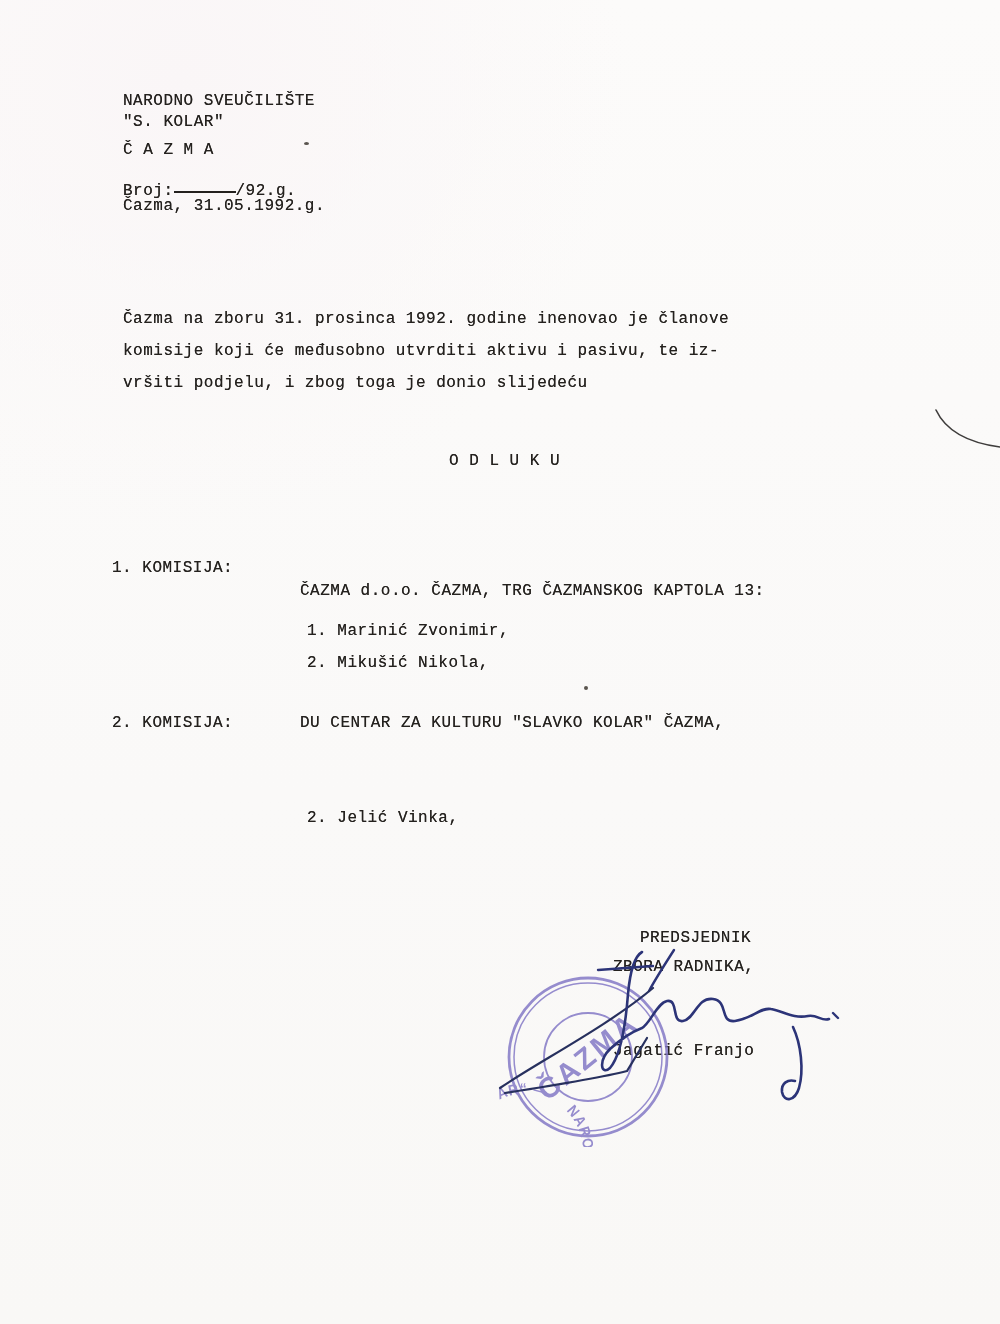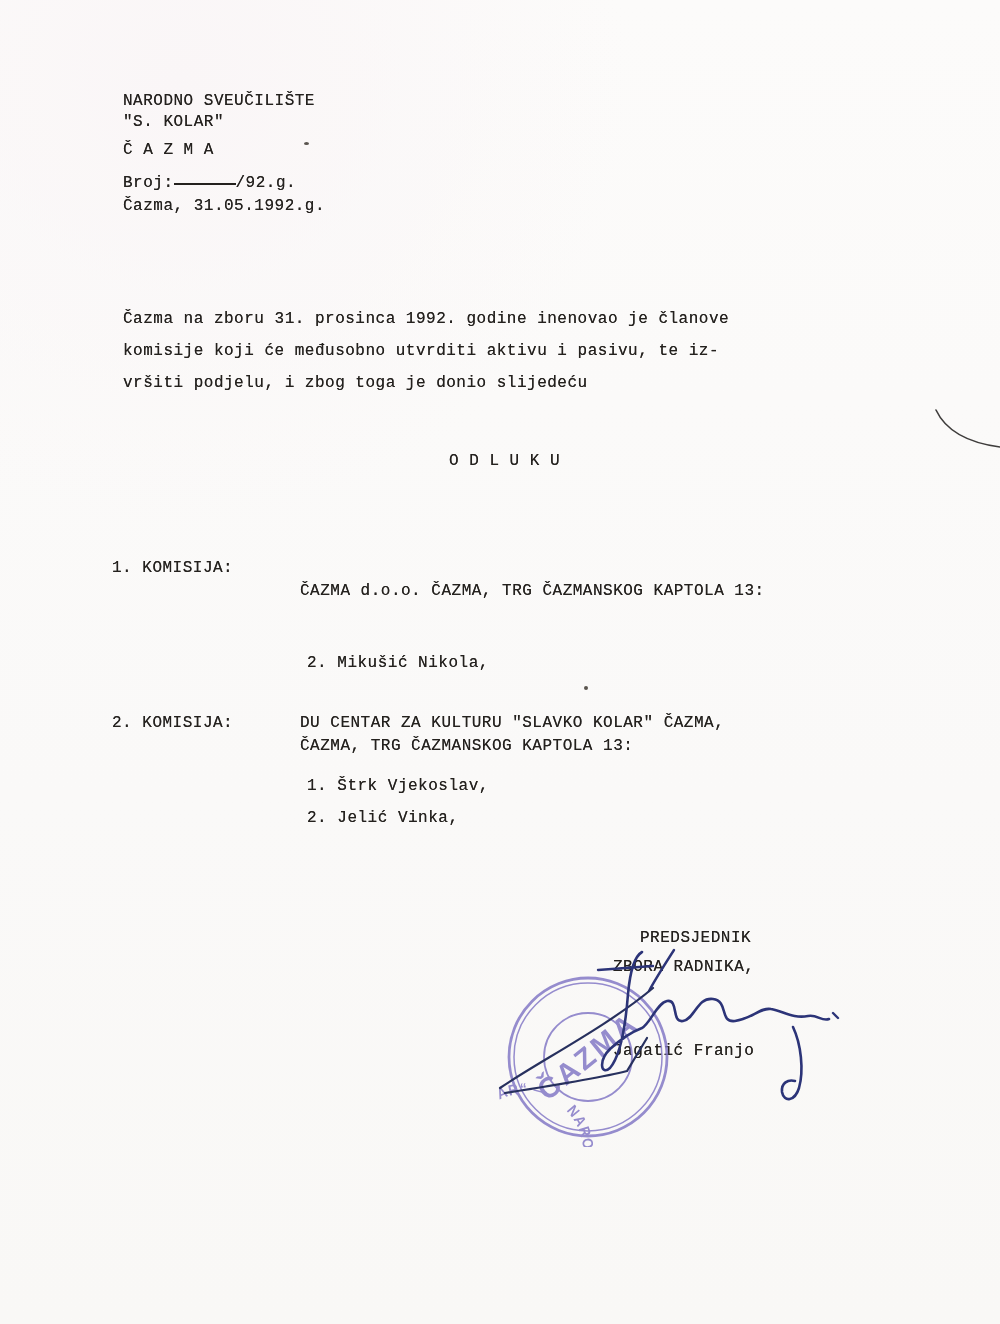--- a/index.html
+++ b/index.html
@@ -51,37 +51,36 @@
     </text>
     <text font-family="Liberation Sans, sans-serif" font-size="29" font-weight="bold" fill="#8075c5" letter-spacing="3" text-anchor="middle" transform="translate(90,90) rotate(-39)" y="9">ČAZMA</text>
   </svg>
 
   <div class="typed-layer">
 
     <div class="t" style="left:123px;top:92px">NARODNO SVEUČILIŠTE</div>
     <div class="t" style="left:123px;top:113px">"S. KOLAR"</div>
     <div class="t" style="left:123px;top:141px">Č A Z M A</div>
 
-    <div class="t" style="left:123px;top:174px"><span>Broj:</span><span class="blank-line"></span><span>/92.g.</span></div>
+    <div class="t" style="left:123px;top:182px"><span>Broj:</span><span class="blank-line"></span><span>/92.g.</span></div>
     <div class="t" style="left:123px;top:197px">Čazma, 31.05.1992.g.</div>
 
     <div class="t" style="left:123px;top:310px">Čazma na zboru 31. prosinca 1992. godine inenovao je članove</div>
     <div class="t" style="left:123px;top:342px">komisije koji će međusobno utvrditi aktivu i pasivu, te iz-</div>
     <div class="t" style="left:123px;top:374px">vršiti podjelu, i zbog toga je donio slijedeću</div>
 
     <div class="t" style="left:449px;top:452px">O D L U K U</div>
 
     <div class="t" style="left:112px;top:559px">1. KOMISIJA:</div>
     <div class="t" style="left:300px;top:582px">ČAZMA d.o.o. ČAZMA, TRG ČAZMANSKOG KAPTOLA 13:</div>
+    <div class="t" style="left:307px;top:622px">1. Marinić Zvonimir,</div>
     <div class="t" style="left:307px;top:654px">2. Mikušić Nikola,</div>
 
     <div class="t" style="left:112px;top:714px">2. KOMISIJA:</div>
     <div class="t" style="left:300px;top:714px">DU CENTAR ZA KULTURU "SLAVKO KOLAR" ČAZMA,</div>
-    <div class="t" style="left:300px;top:737px">ČAZMA, TRG ČAZMANSKOG KAPTOLA 13:</div>
-    <div class="t" style="left:307px;top:777px">1. Štrk Vjekoslav,</div>
     <div class="t" style="left:307px;top:809px">2. Jelić Vinka,</div>
 
     <div class="t" style="left:640px;top:929px">PREDSJEDNIK</div>
     <div class="t" style="left:613px;top:958px">ZBORA RADNIKA,</div>
     <div class="t" style="left:613px;top:1042px">Jagatić Franjo</div>
   </div>
 
   <svg class="sig-svg" viewBox="0 0 400 215">
     <g fill="none" stroke="#2c3478" stroke-linecap="round">
 

